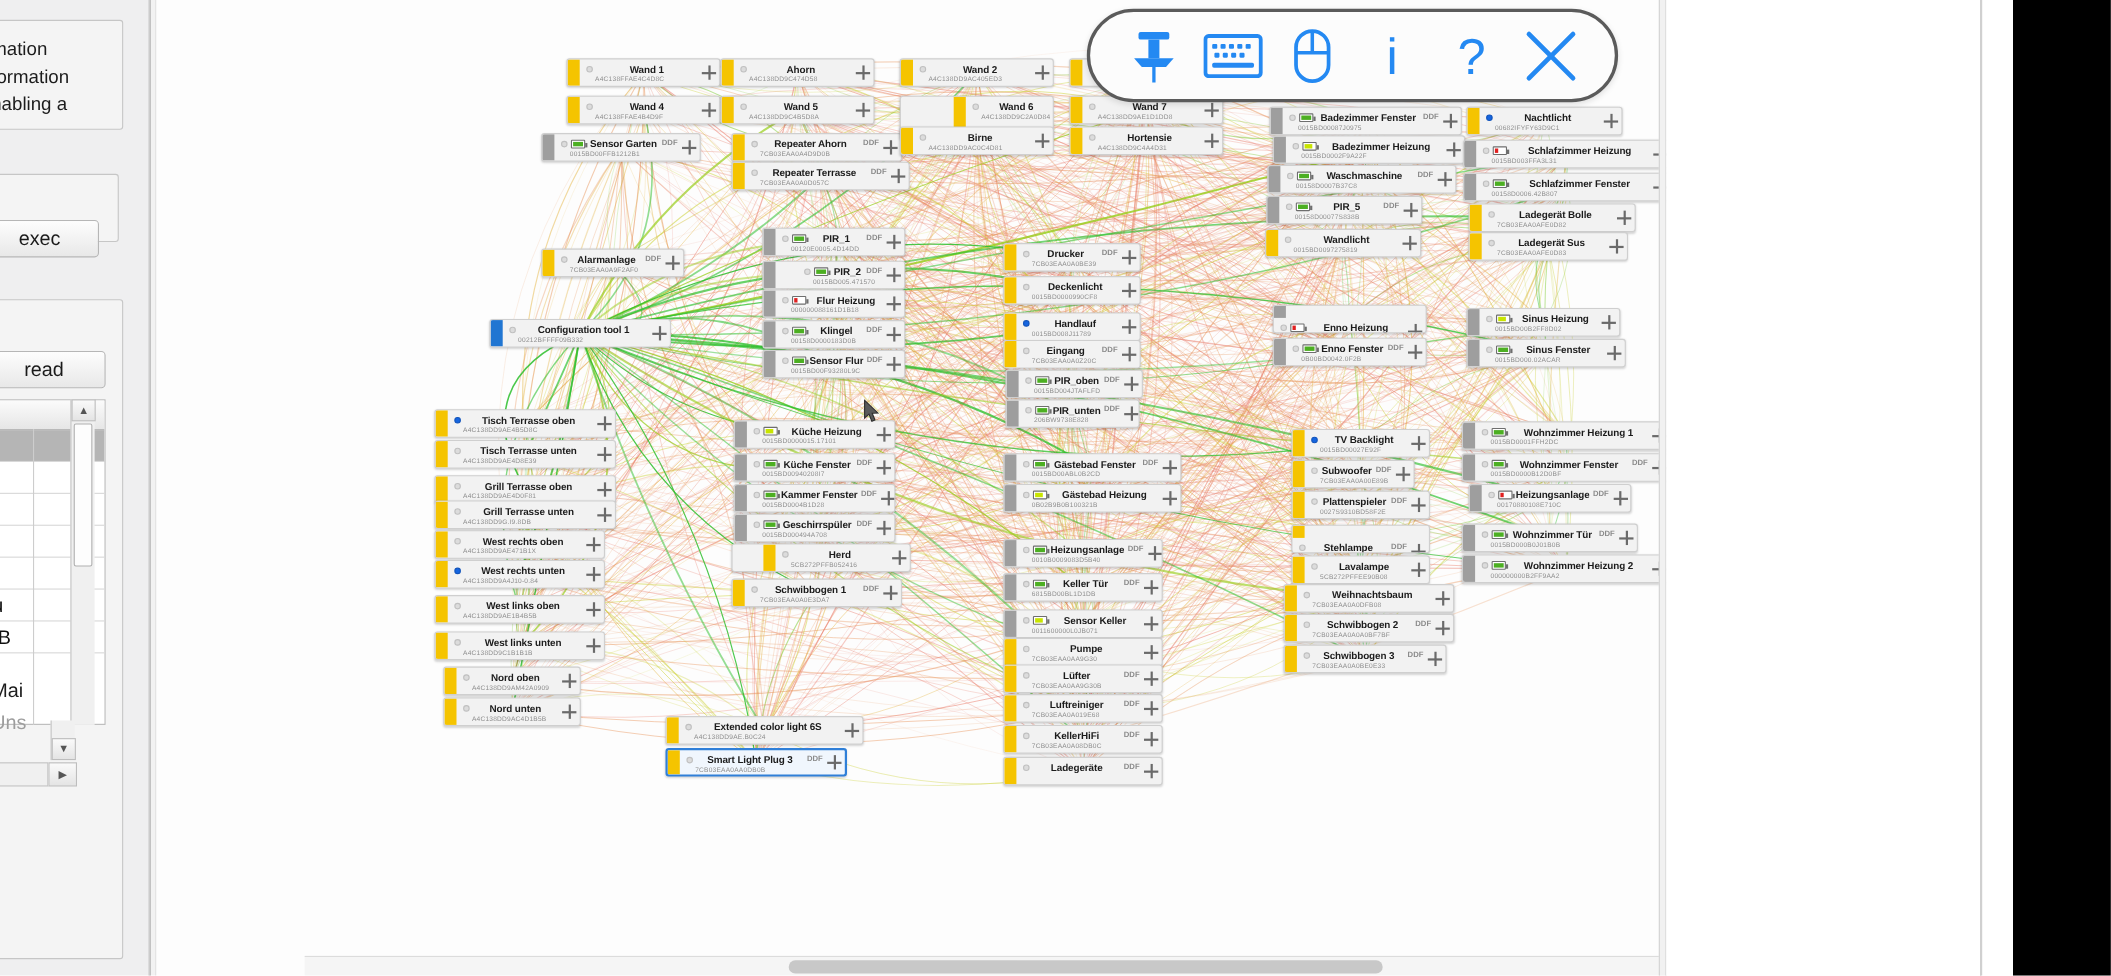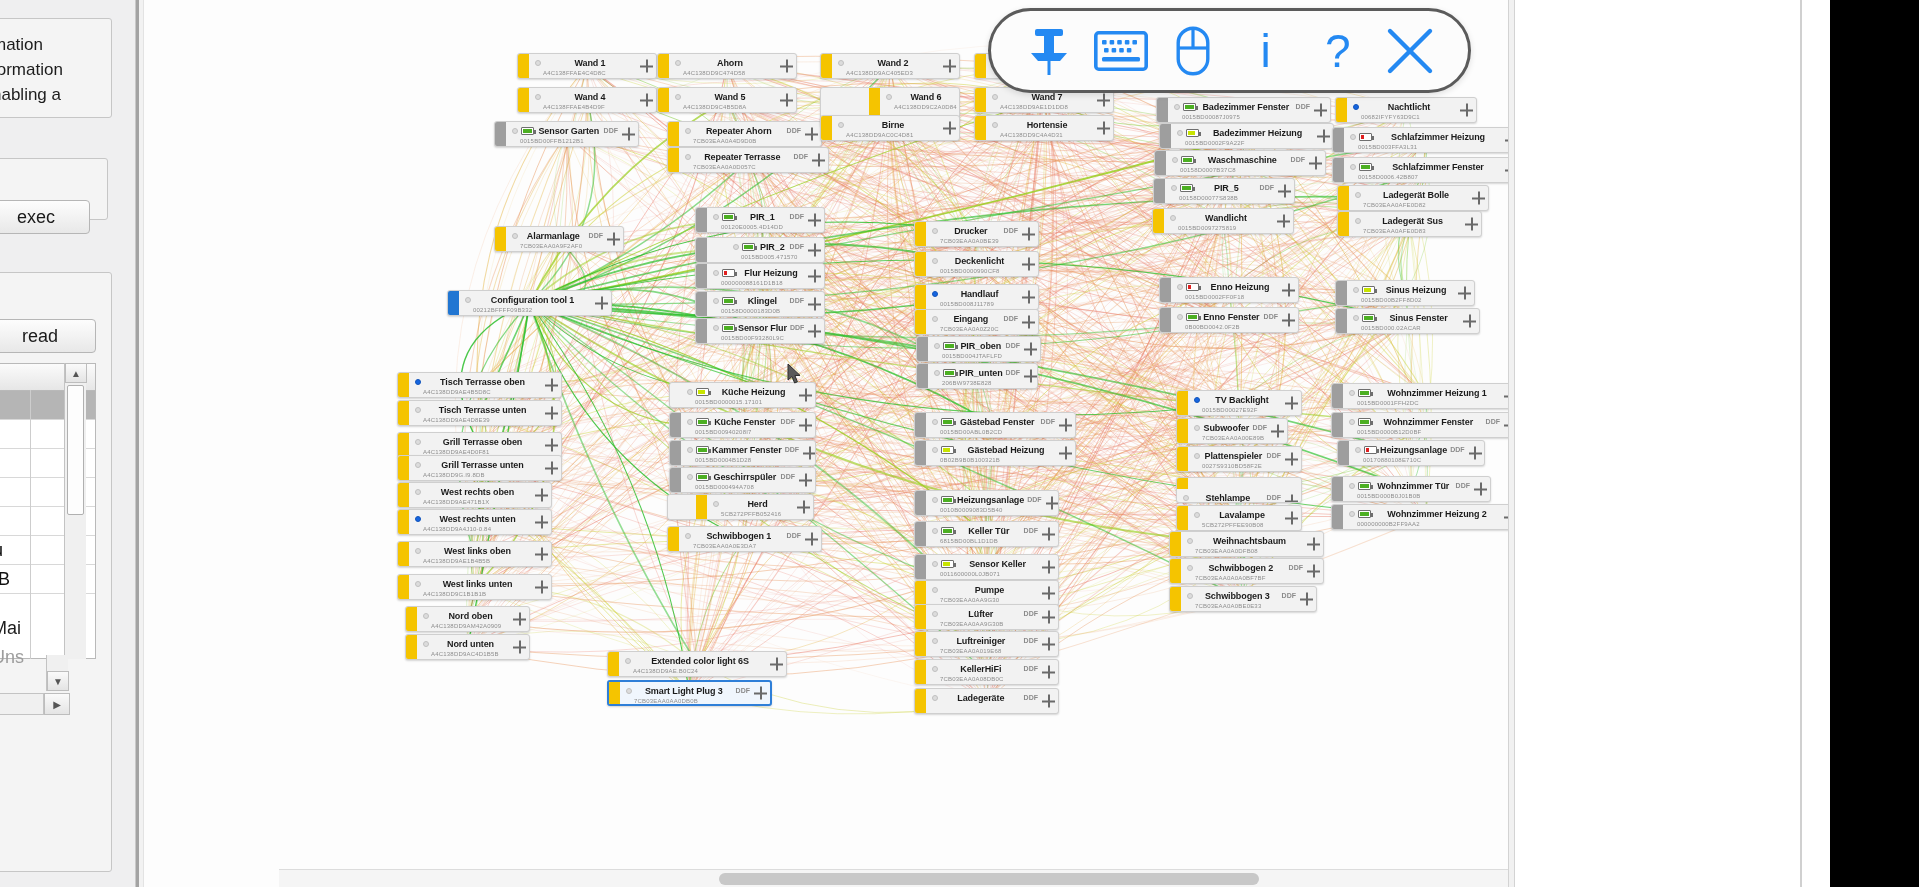--- a/index.html
+++ b/index.html
@@ -48,21 +48,21 @@
     position: absolute; width: 22px; background: #f0f0f0; border-left: 1px solid #c3c3c3;
   }
   .lw-thumb { position:absolute; left:2px; right:2px; background:#fdfdfd; border:1px solid #b0b0b0; border-radius:2px;}
   .lw-arrow { position:absolute; left:0; width:22px; height:20px; background:linear-gradient(#fafafa,#e4e4e4);
               border:1px solid #bdbdbd; display:flex;align-items:center;justify-content:center;font-size:10px;color:#555;}
 
   
   #canvas-wrap {
     position: absolute; left: 136px; top: 0; width: 1379px; height: 887px;
     background: #fdfdfd; overflow: hidden;
-    border-left: 3px solid #a3a3a3;
+    border-left: 1px solid #a3a3a3;
   }
   #canvas-wrap::before{
     content:""; position:absolute; left:0; top:0; width:4px; height:887px;
     background:#f2f2f2; border-right:1px solid #e3e3e3;
   }
   #mesh-svg { position: absolute; left: 0; top: 0; }
 
   
   #right-frame {
     position:absolute; left:1515px; top:0; width:404px; height:887px;
@@ -1985,21 +1985,21 @@
           <div class="node-bar bar-router"></div>
           <div class="node-body">
             <div class="node-row1">
               <span class="node-dot"></span>
               <span class="node-title">Nord unten</span>
             </div>
             <div class="node-mac">A4C138DD9AC4D1B5B</div>
             <span class="node-plus"></span>
           </div>
         </div>
-        <div class="node" style="left: 530px; top: 382px; width: 147px; height: 26px; align-items: flex-end;">
+        <div class="node" style="left: 530px; top: 382px; width: 147px; height: 26px;">
           <div class="node-bar bar-end"></div>
           <div class="node-body">
             <div class="node-row1">
               <span class="node-dot"></span>
               <span class="batt">
                 <i style="width:7px;background:#c8e400"></i>
               </span>
               <span class="node-title">Küche Heizung</span>
             </div>
             <div class="node-mac">0015BD0000015.17101</div>
@@ -2044,21 +2044,21 @@
               <span class="batt">
                 <i style="width:9px;background:#4caf22"></i>
               </span>
               <span class="node-title">Geschirrspüler</span>
               <span class="node-ddf">DDF</span>
             </div>
             <div class="node-mac">0015BD000494A708</div>
             <span class="node-plus"></span>
           </div>
         </div>
-        <div class="node" style="left: 528px; top: 494px; width: 147px; height: 26px; padding-left: 28px;">
+        <div class="node" style="left: 528px; top: 494px; width: 163px; height: 26px; padding-left: 28px;">
           <div class="node-bar bar-router"></div>
           <div class="node-body">
             <div class="node-row1">
               <span class="node-dot"></span>
               <span class="node-title">Herd</span>
             </div>
             <div class="node-mac">5CB272PFFB052416</div>
             <span class="node-plus"></span>
           </div>
         </div>
@@ -2199,21 +2199,21 @@
           <div class="node-body">
             <div class="node-row1">
               <span class="node-dot"></span>
               <span class="node-title">Ladegeräte</span>
               <span class="node-ddf">DDF</span>
             </div>
             <div class="node-mac"></div>
             <span class="node-plus"></span>
           </div>
         </div>
-        <div class="node" style="left: 1020px; top: 277px; width: 140px; height: 26px;">
+        <div class="node" style="left: 1020px; top: 277px; width: 140px; height: 26px; flex-direction: column;">
           <div class="node-bar bar-end"></div>
           <div class="node-body">
             <div class="node-row1">
               <span class="node-dot"></span>
               <span class="batt">
                 <i style="width:3px;background:#e02020"></i>
               </span>
               <span class="node-title">Enno Heizung</span>
             </div>
             <div class="node-mac">0015BD0002FF0F18</div>

